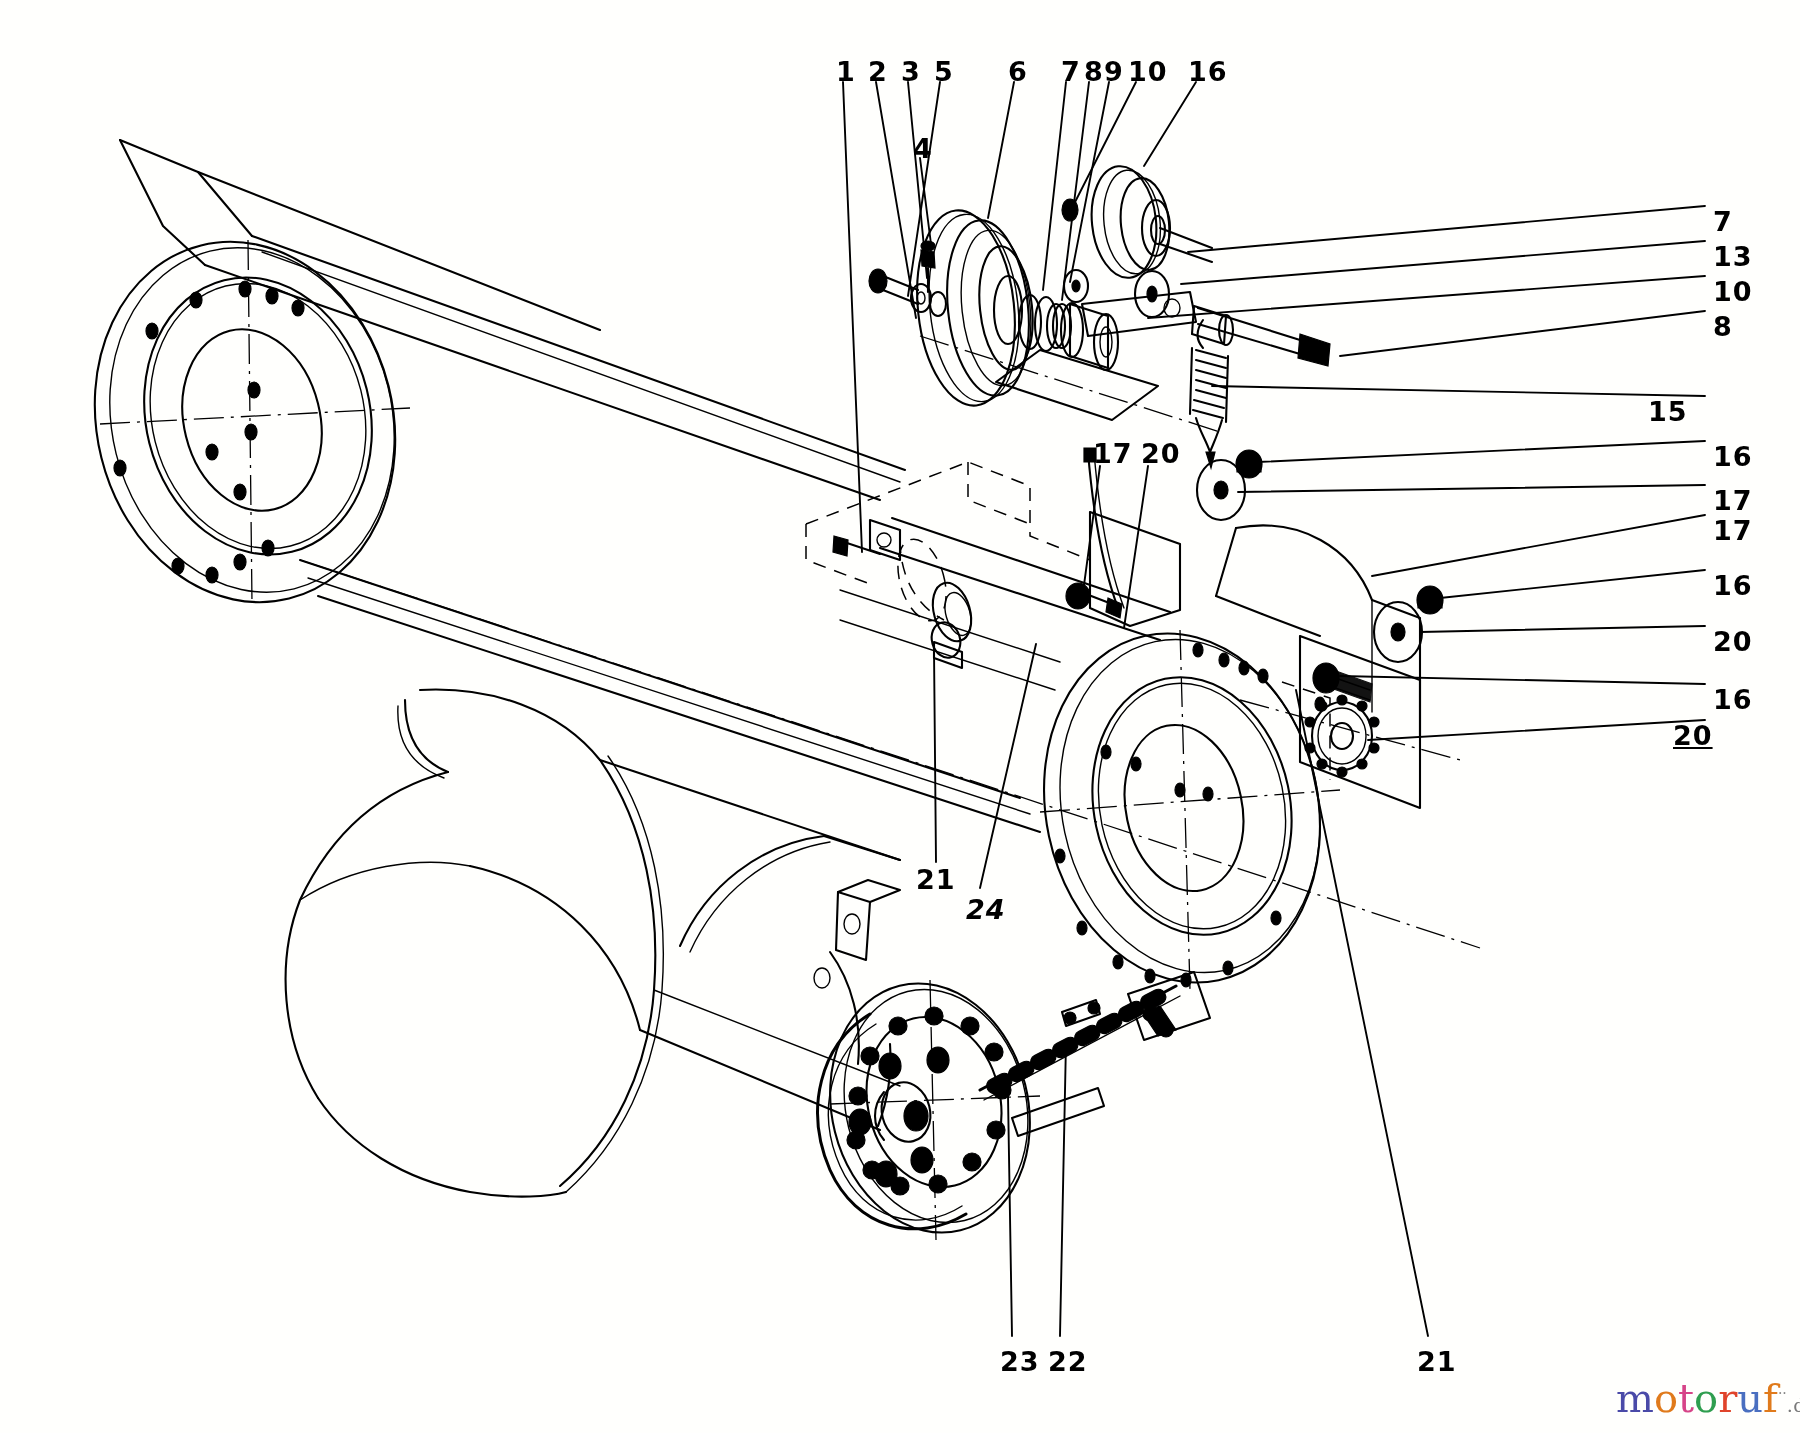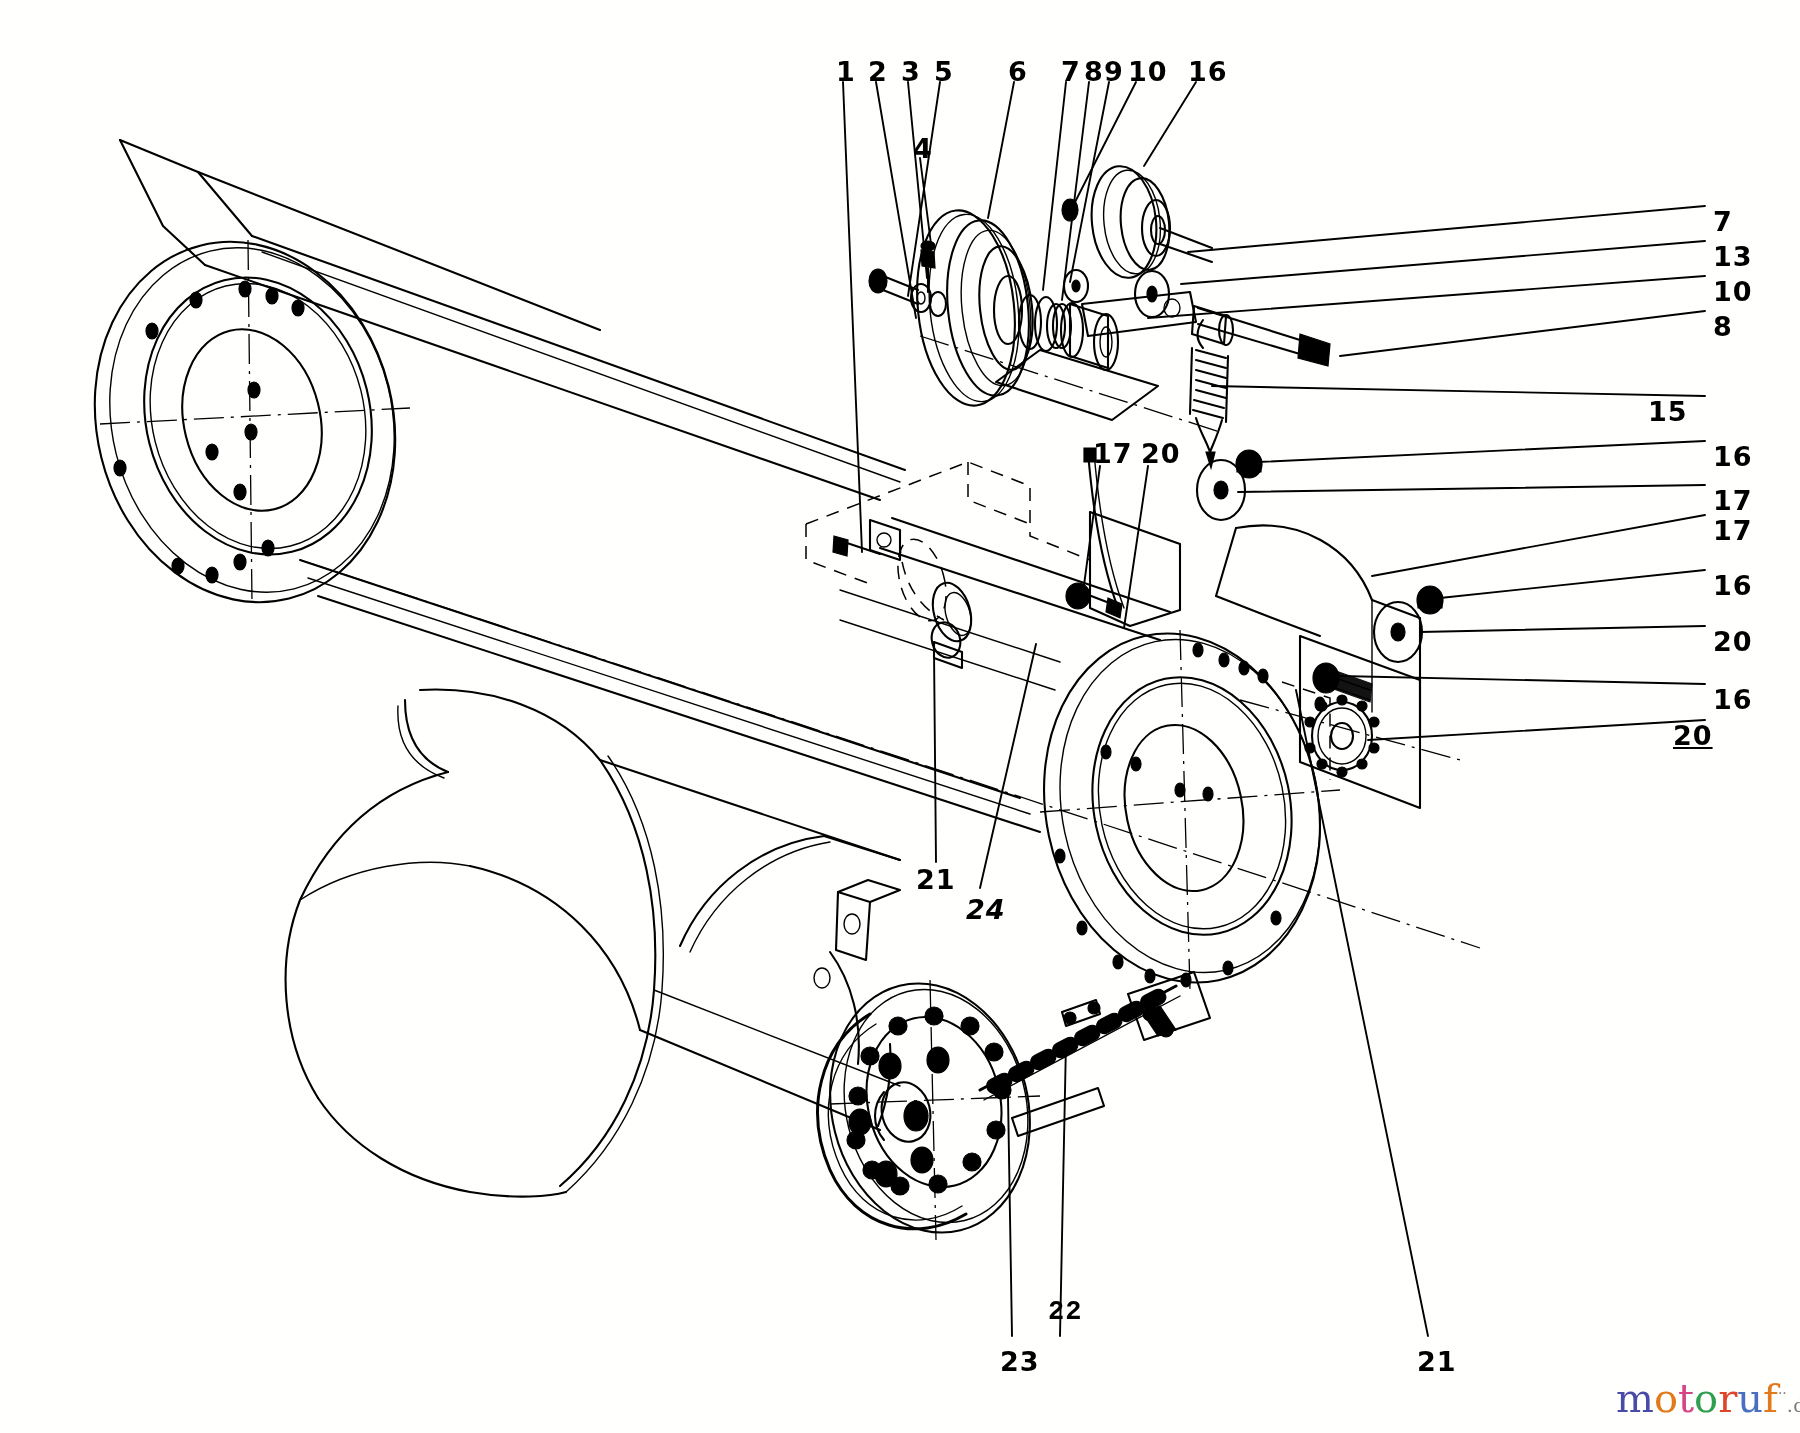--- a/index.html
+++ b/index.html
@@ -465,18 +465,18 @@
   <div class="callout" style="left:1713px; top:686px;">16</div>
   <div class="callout" style="left:1673px; top:722px;text-decoration:underline;">20</div>
 
   <div class="callout" style="left:1093px; top:440px;">17</div>
   <div class="callout" style="left:1141px; top:440px;">20</div>
 
   <div class="callout" style="left:916px; top:866px;">21</div>
   <div class="callout" style="left:966px; top:896px;font-style:italic;">24</div>
 
   <div class="callout" style="left:1000px; top:1348px;">23</div>
-  <div class="callout" style="left:1048px; top:1299px;font-family:Liberation Mono, monospace;">22</div>
+  <div class="callout" style="left:1048px; top:1348px;">22</div>
   <div class="callout" style="left:1417px; top:1348px;">21</div>
 
   <div class="wm" id="watermark" style="left:1616px; top:1378px;"><span class="ch" style="color: rgb(74, 74, 168);">m</span><span class="ch" style="color: rgb(224, 122, 27);">o</span><span class="ch" style="color: rgb(214, 68, 136);">t</span><span class="ch" style="color: rgb(47, 158, 79);">o</span><span class="ch" style="color: rgb(224, 68, 43);">r</span><span class="ch" style="color: rgb(74, 111, 192);">u</span><span class="ch" style="color: rgb(224, 122, 27);">f</span><span class="ch dot" style="color: rgb(136, 136, 136); vertical-align: super;">··</span><span class="suffix">.de</span></div>
 
 </div>
 
 </body></html>

